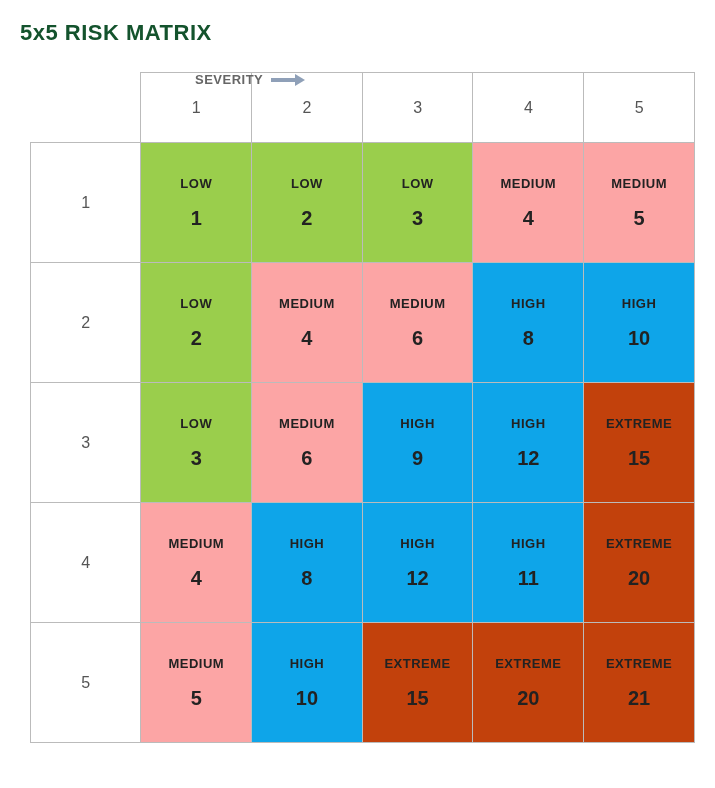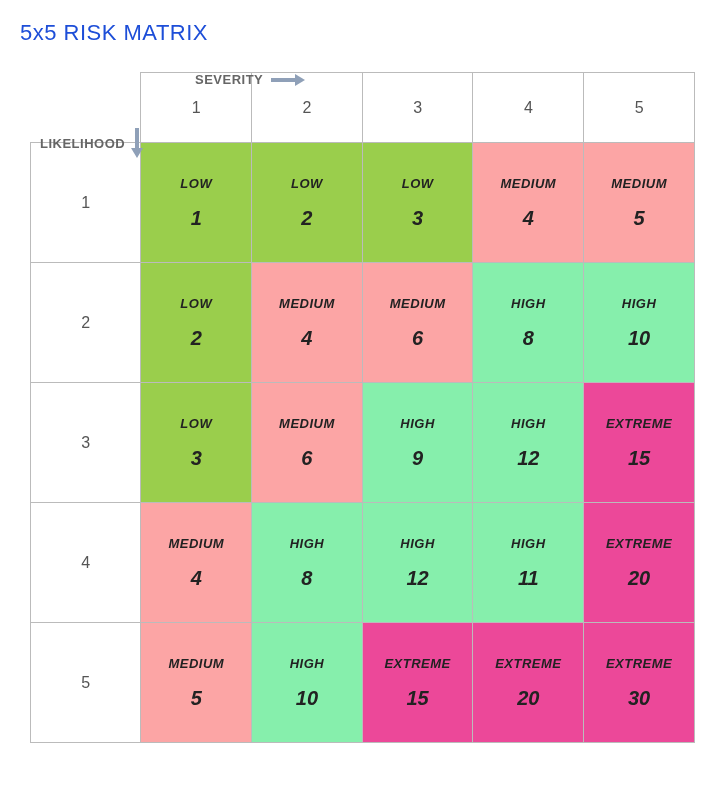--- a/index.html
+++ b/index.html
@@ -5,22 +5,22 @@
   * { box-sizing: border-box; }
   body {
     margin: 0;
     padding: 20px;
     font-family: "Century Gothic", "Avant Garde", Futura, sans-serif;
     background: #fff;
     width: 715px;
   }
   .title {
     font-size: 22px;
-    font-weight: normal;
-    color: #1d4ed8;
+    font-weight: bold;
+    color: #14532d;
     letter-spacing: 0.5px;
     margin-bottom: 18px;
   }
   .chart-wrap {
     position: relative;
   }
   .severity-label {
     position: absolute;
     top: 0;
     left: 175px;
@@ -82,65 +82,55 @@
     height: 120px;
     font-size: 16px;
     color: #555;
     font-weight: normal;
     background: #fff;
   }
   .cell {
     width: 111px;
     height: 120px;
     padding: 0;
-    font-style: italic;
   }
   .cell .risk {
     font-size: 13px;
     font-weight: bold;
     letter-spacing: 0.5px;
     color: #222;
     margin-bottom: 16px;
   }
   .cell .score {
     font-size: 20px;
     font-weight: bold;
     color: #222;
   }
   .c-low     { background: #9ace4c; }
   .c-medium  { background: #fca5a5; }
-  .c-high    { background: #86efac; }
-  .c-extreme { background: #ec4899; }
+  .c-high    { background: #0ea5e9; }
+  .c-extreme { background: #c2410c; }
 </style>
 </head>
 <body>
 
 <div class="title">5x5 RISK MATRIX</div>
 
 <div class="chart-wrap">
 
   <div class="severity-label">
     <span>SEVERITY</span>
     <span class="arrow-right">
       <svg viewBox="0 0 34 12" width="34" height="12">
         <line x1="0" y1="6" x2="24" y2="6" stroke="#8fa0b8" stroke-width="4"></line>
         <polygon points="24,0 34,6 24,12" fill="#8fa0b8"></polygon>
       </svg>
     </span>
   </div>
 
-  <div class="likelihood-label">
-    <span>LIKELIHOOD</span>
-    <span class="arrow-down">
-      <svg viewBox="0 0 12 30" width="12" height="30">
-        <line x1="6" y1="0" x2="6" y2="20" stroke="#8fa0b8" stroke-width="4"></line>
-        <polygon points="0,20 12,20 6,30" fill="#8fa0b8"></polygon>
-      </svg>
-    </span>
-  </div>
 
   <table class="matrix">
     <tbody>
         <tr>
       <td class="corner"></td>
       <th class="sev-head">1</th>
       <th class="sev-head">2</th>
       <th class="sev-head">3</th>
       <th class="sev-head">4</th>
       <th class="sev-head">5</th>
@@ -255,19 +245,19 @@
       <td class="cell c-extreme">
             <div class="risk">EXTREME</div>
             <div class="score">15</div>
           </td>
       <td class="cell c-extreme">
             <div class="risk">EXTREME</div>
             <div class="score">20</div>
           </td>
       <td class="cell c-extreme">
             <div class="risk">EXTREME</div>
-            <div class="score">30</div>
+            <div class="score">21</div>
           </td>
     </tr>
 
   </tbody>
     </table>
 </div>
 
 </body></html>

